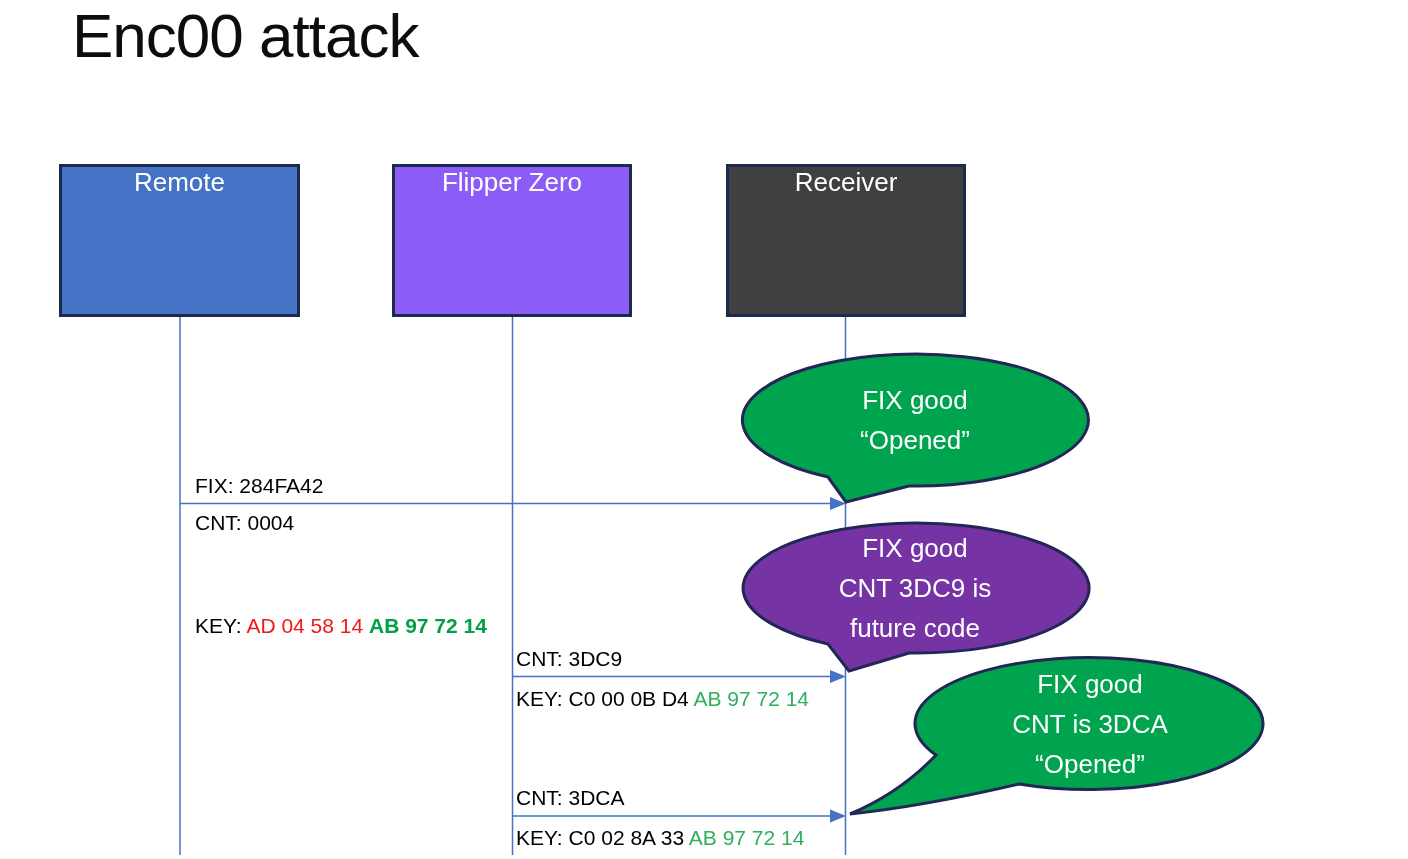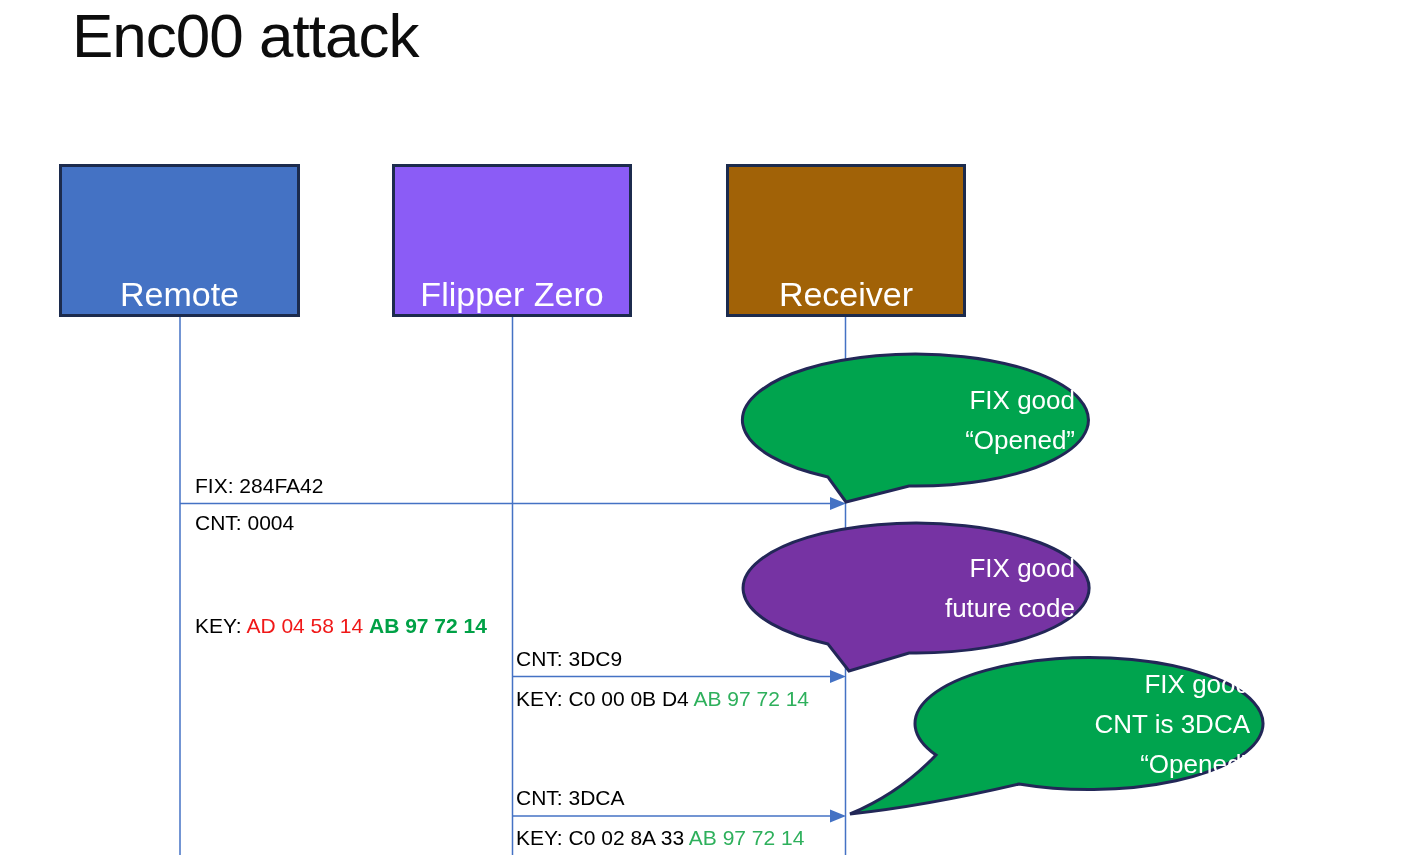--- a/index.html
+++ b/index.html
@@ -27,49 +27,49 @@
     width: 1408px;
     height: 859px;
   }
   .actor-box {
     position: absolute;
     top: 164px;
     height: 153px;
     border: 3px solid #1C2B4D;
     box-sizing: border-box;
     display: flex;
-    align-items: flex-end;
+    align-items: flex-start;
     justify-content: center;
     color: #ffffff;
-    font-size: 34px;
+    font-size: 26px;
     font-weight: 500;
     white-space: nowrap;
   }
   .actor-remote   { left: 59px;  width: 241px; background: #4472C4; }
   .actor-flipper  { left: 392px; width: 240px; background: #8b5cf6; }
-  .actor-receiver { left: 726px; width: 240px; background: #a16207; }
+  .actor-receiver { left: 726px; width: 240px; background: #404040; }
 
   .msg-line {
     position: absolute;
     font-size: 21px;
     line-height: 30px;
     color: #000000;
     white-space: nowrap;
   }
   .key-red   { color: #F01818; }
   .key-green-bold { color: #00A146; font-weight: 700; }
   .key-green { color: #2EB05C; }
 
   .bubble-text {
     position: absolute;
     width: 320px;
     height: 124px;
     display: flex;
     flex-direction: column;
-    align-items: flex-end;
+    align-items: center;
     justify-content: center;
     text-align: center;
     color: #ffffff;
     font-size: 26px;
     line-height: 40px;
     white-space: nowrap;
   }
   .bubble-text-1 { left: 755px; top: 358px; }
   .bubble-text-2 { left: 755px; top: 526px; }
   .bubble-text-3 { left: 930px; top: 662px; }
@@ -124,20 +124,21 @@
 
   <div class="msg-line" style="left:516px; top:783px;">CNT: 3DCA</div>
   <div class="msg-line" style="left:516px; top:823px;"><span>KEY: C0 02 8A 33 </span><span class="key-green">AB 97 72 14</span></div>
 
   <div class="bubble-text bubble-text-1">
     <span>FIX good</span>
     <span>“Opened”</span>
   </div>
   <div class="bubble-text bubble-text-2">
     <span>FIX good</span>
+    <span>CNT 3DC9 is</span>
     <span>future code</span>
   </div>
   <div class="bubble-text bubble-text-3">
     <span>FIX good</span>
     <span>CNT is 3DCA</span>
     <span>“Opened”</span>
   </div>
 
 </div>
 

